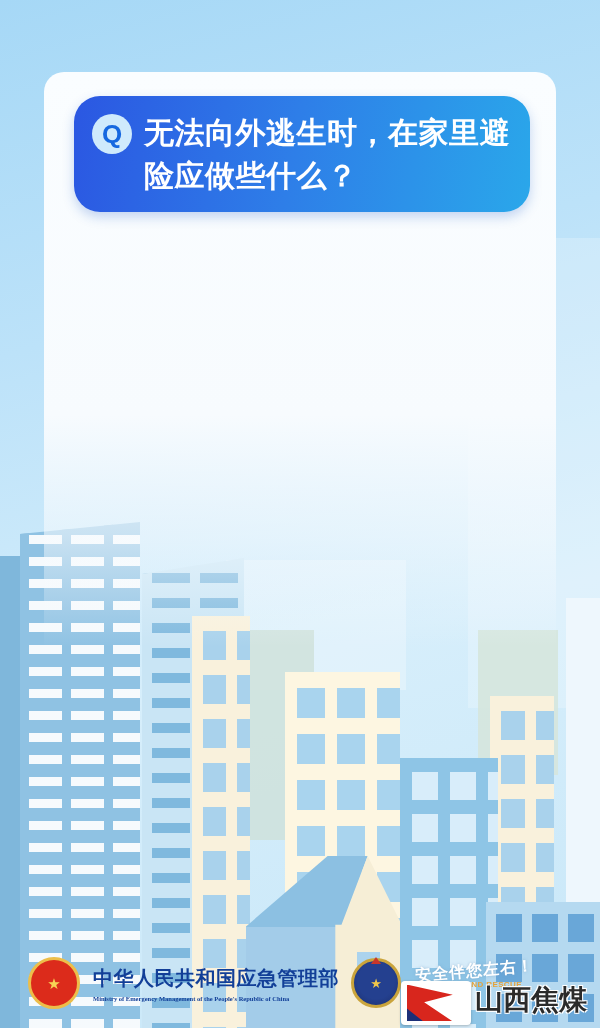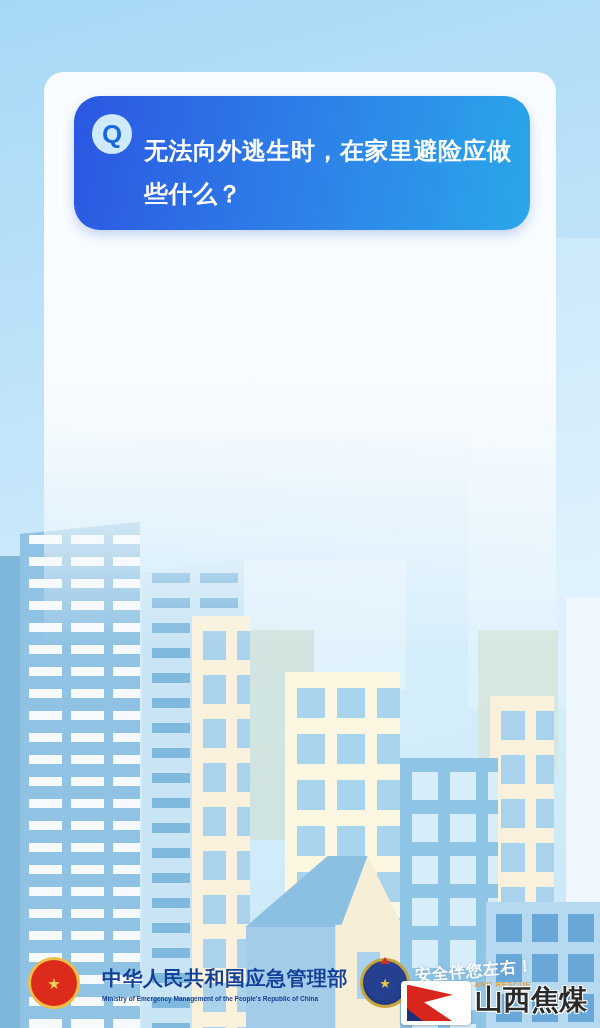--- a/index.html
+++ b/index.html
@@ -48,32 +48,32 @@
   .house .win{position:absolute;right:13%;top:56%;width:15%;height:27%;background:#abd3ee;}
   
   .card{position:absolute;left:44px;top:72px;width:512px;height:612px;border-radius:20px;z-index:3;
     background:linear-gradient(180deg,#fafdff 0%,#f7fbfe 56%,rgba(247,251,254,.55) 76%,rgba(247,251,254,0) 94%);}
   .qpill{display:flex;gap:12px;align-items:flex-start;margin:24px 26px 0 30px;
     padding:15px 18px;border-radius:26px;
     background:linear-gradient(100deg,#2b57e2 0%,#2e7ee8 48%,#2aa7ea 100%);
     box-shadow:0 5px 12px rgba(30,90,200,.25);}
   .qcircle{flex:0 0 auto;width:40px;height:40px;border-radius:50%;background:#cfeafc;
     color:#1668e0;font-weight:bold;font-size:26px;display:flex;align-items:center;justify-content:center;margin-top:3px;}
-  .qtext{color:#fff;font-weight:bold;font-size:24px;line-height:43px;letter-spacing:.5px;margin-top:18px;}
+  .qtext{color:#fff;font-weight:bold;font-size:30px;line-height:43px;letter-spacing:.5px;}
   .answer{padding:22px 32px 0 34px;font-size:26px;line-height:44px;font-weight:bold;
     color:#1a5c9e;text-align:justify;letter-spacing:.5px;}
   .answer p{margin:0;}
   .red{color:#d8301f;}
   
   .footer{position:absolute;left:0;right:0;bottom:0;height:74px;display:flex;align-items:center;
     padding:0 0 8px 28px;z-index:5;}
   .emblem{flex:0 0 auto;width:52px;height:52px;border-radius:50%;background:#dc2b1b;
     border:3px solid #edbe4a;box-sizing:border-box;display:flex;align-items:center;justify-content:center;}
   .emblem .star{color:#f7d355;font-size:15px;line-height:1;}
-  .ministry{margin-left:22px;color:#123f98;}
+  .ministry{margin-left:13px;color:#123f98;font-family:Liberation Serif, serif;}
   .ministry .cn{font-size:20px;font-weight:800;letter-spacing:.5px;white-space:nowrap;}
   .ministry .en{font-size:6.5px;font-weight:bold;margin-top:3px;white-space:nowrap;}
   .badge{flex:0 0 auto;width:50px;height:50px;margin-left:12px;border-radius:50%;
     background:radial-gradient(circle at 50% 45%,#24408f 55%,#1b2f6e 100%);
     border:3px solid #caa43c;box-sizing:border-box;display:flex;align-items:center;justify-content:center;position:relative;}
   .badge .star{color:#f0c64a;font-size:13px;line-height:1;}
   .badge .flame{position:absolute;top:-4px;left:50%;transform:translateX(-50%);width:0;height:0;
     border-left:5px solid transparent;border-right:5px solid transparent;border-bottom:7px solid #c8362a;}
   .fujian{margin-left:8px;}
   .fujian .cn{font-size:19px;font-weight:800;color:#1e72c8;letter-spacing:1px;white-space:nowrap;}

